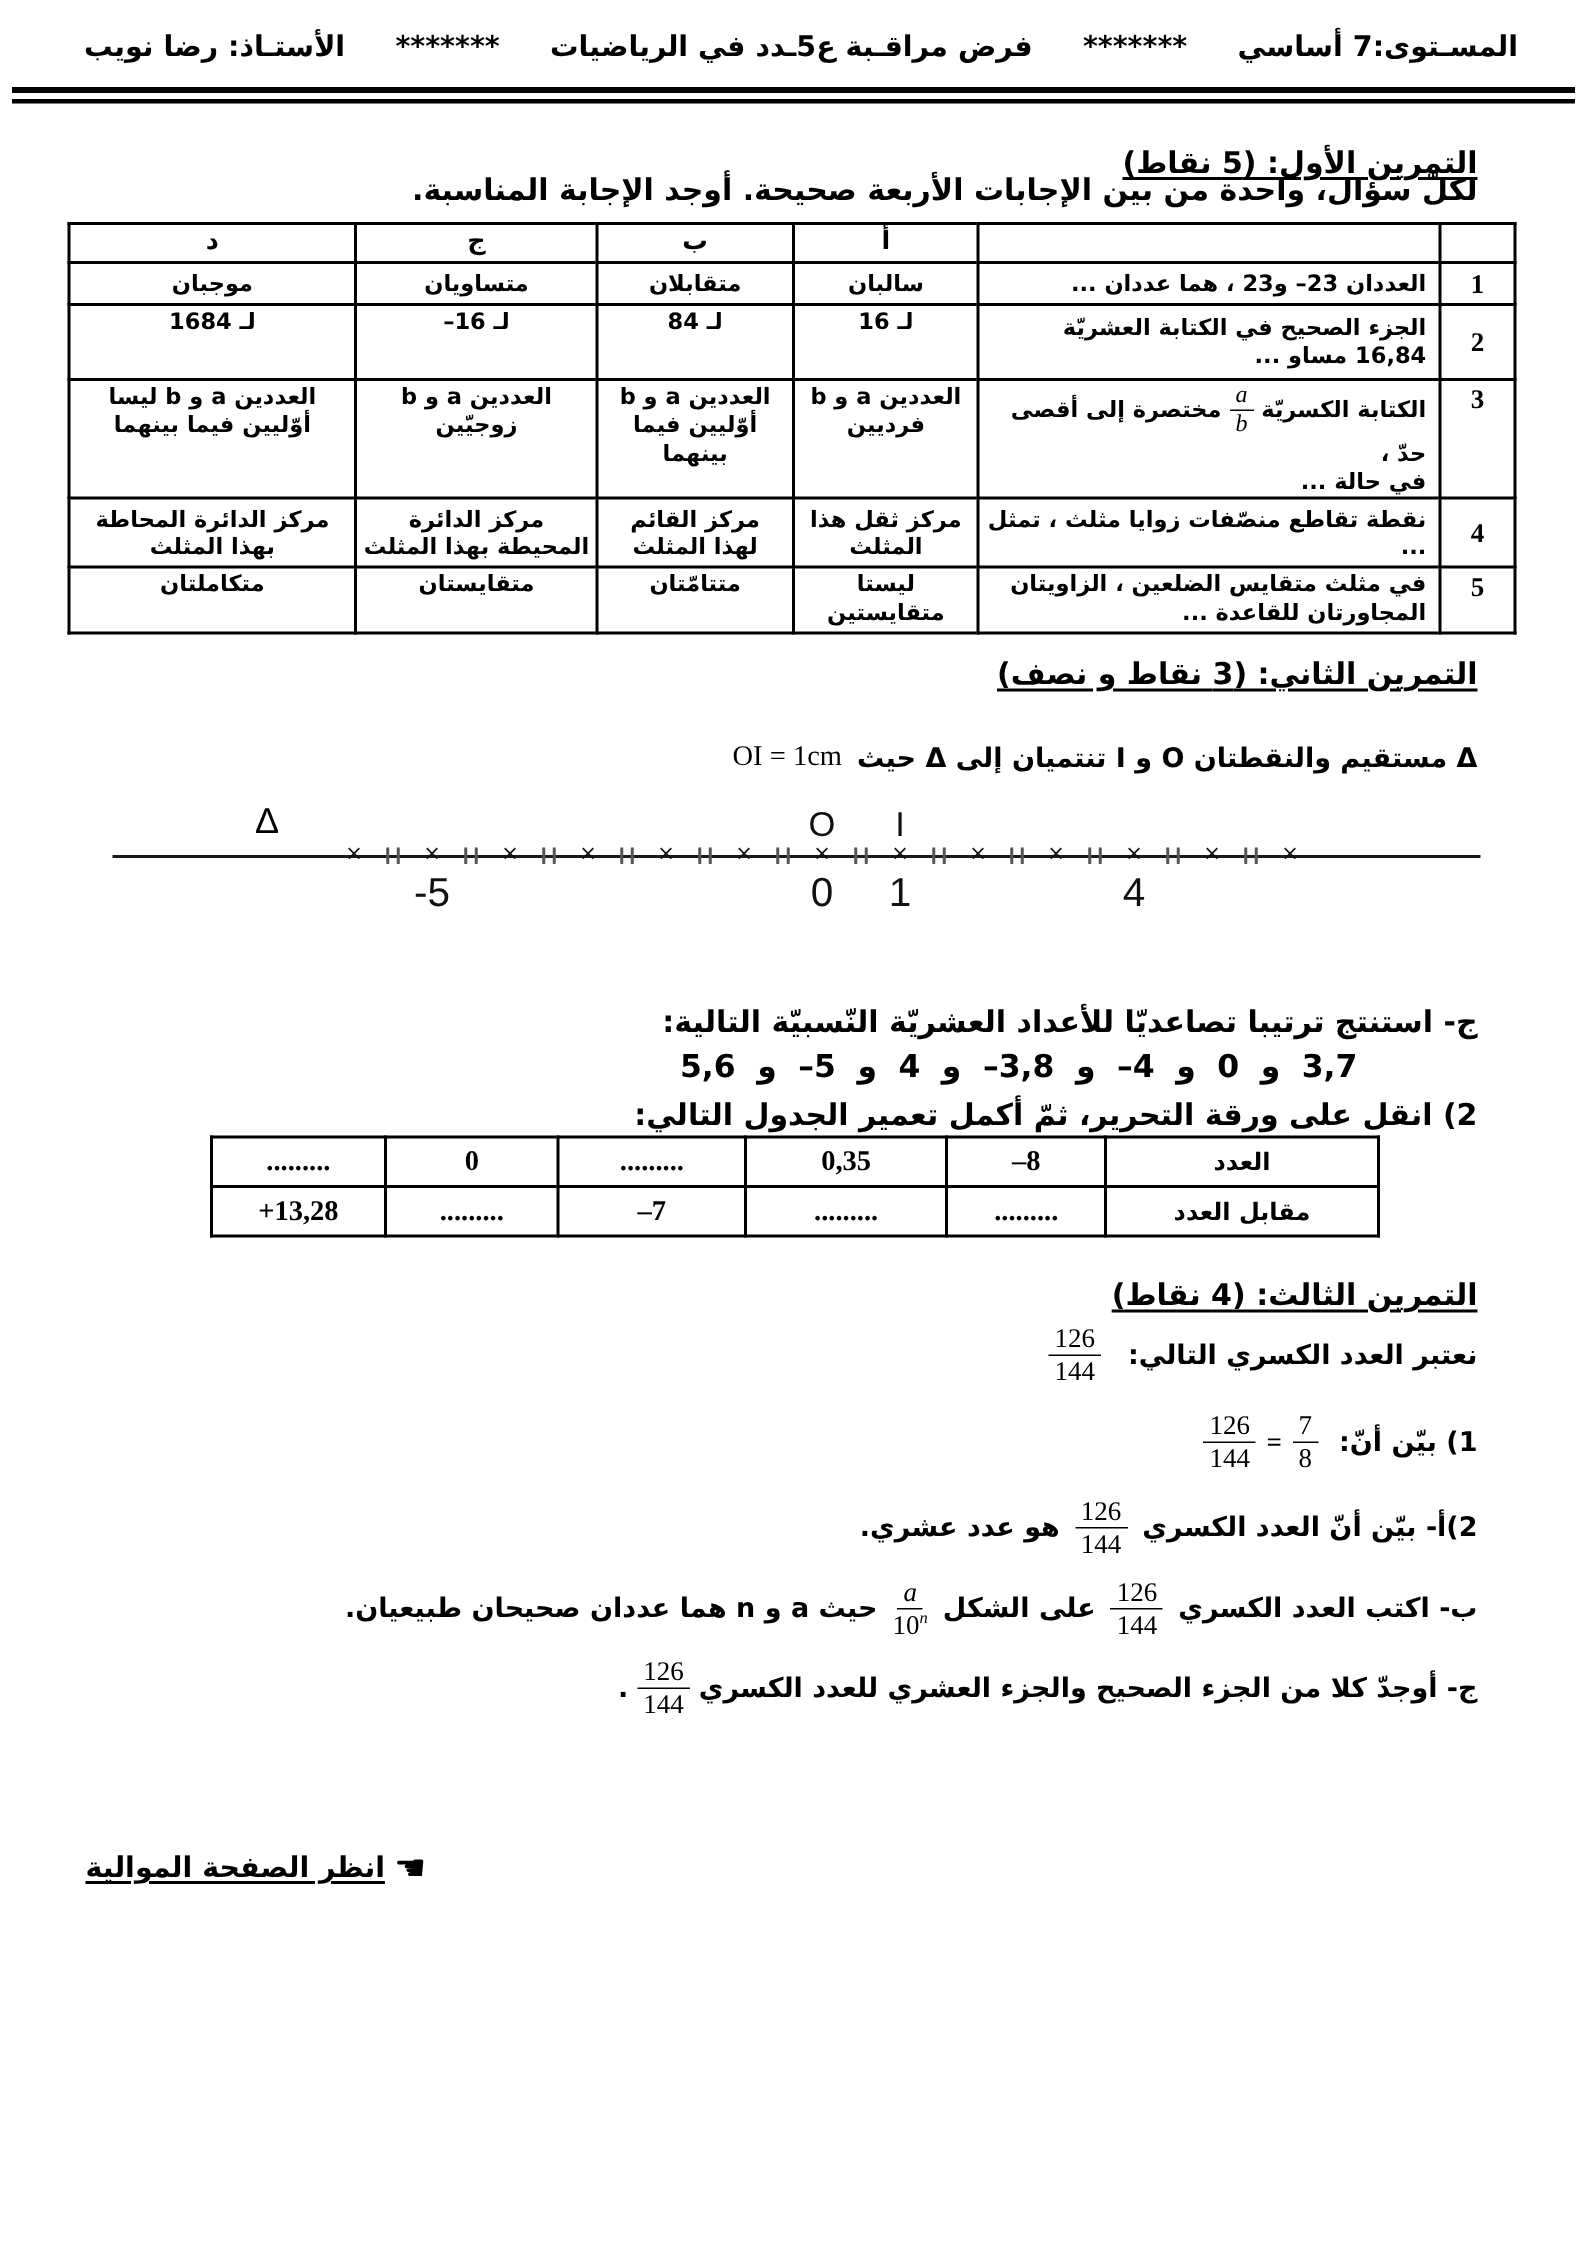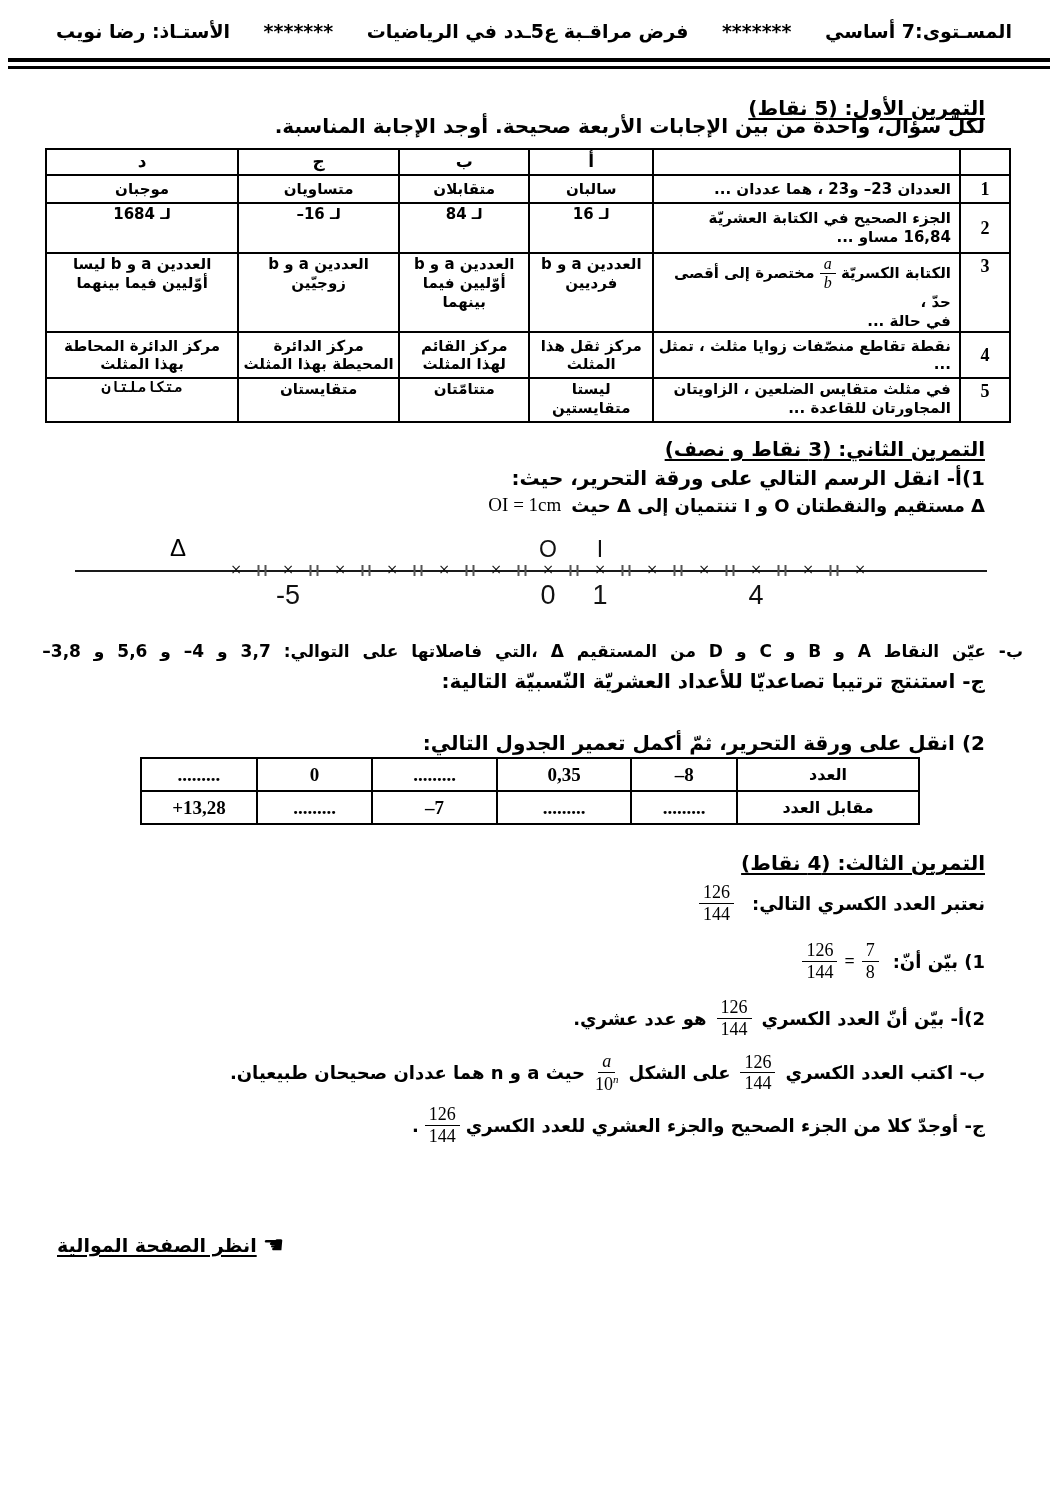--- a/index.html
+++ b/index.html
@@ -139,27 +139,26 @@
       <td class="cb">مركز القائم لهذا المثلث</td>
       <td class="cc">مركز الدائرة المحيطة بهذا المثلث</td>
       <td class="cd">مركز الدائرة المحاطة بهذا المثلث</td>
     </tr>
     <tr style="height:44px;">
       <td class="numcol" style="vertical-align:top;">5</td>
       <td class="qcol" style="vertical-align:top;">في مثلث متقايس الضلعين ، الزاويتان المجاورتان للقاعدة ...</td>
       <td class="ca" style="vertical-align:top;">ليستا متقايستين</td>
       <td class="cb" style="vertical-align:top;">متتامّتان</td>
       <td class="cc" style="vertical-align:top;border-radius:18px;">متقايستان</td>
-      <td class="cd" style="vertical-align:top;font-family:Liberation Mono, monospace;">متكاملتان</td>
+      <td class="cd" style="vertical-align:top;">متكاملتان</td>
     </tr>
   </tbody>
     </table>
 
   <div class="abs rtl extitle u" style="top:437px;right:73px;">التمرين الثاني: (3 نقاط و نصف)</div>
-  <div class="abs rtl line" style="top:466px;right:73px;">1)أ- انقل الرسم التالي على ورقة التحرير، حيث:</div>
   <div class="abs mixline" style="top:494px;right:73px;">
     <span>Δ مستقيم والنقطتان O و I تنتميان إلى Δ حيث</span>
     <span class="ltr serif nowrap" style="font-weight:normal;font-size:19px;">OI = 1cm</span>
   </div>
 
   <div class="abs fig">
     <span class="nl-delta">Δ</span>
     <div class="nl-line"></div>
   <span class="tick-x" style="left: 176px;">×</span>
       <span class="tick-h" style="left: 202px;"></span>
@@ -187,22 +186,22 @@
       <span class="tick-h" style="left: 774px;"></span>
       <span class="tick-x" style="left: 800px;">×</span>
       <span class="nl-num" style="left: 228px;">-5</span>
       <span class="nl-num" style="left: 488px;">0</span>
       <span class="nl-num" style="left: 540px;">1</span>
       <span class="nl-num" style="left: 696px;">4</span>
       <span class="nl-pt" style="left: 488px;">O</span>
       <span class="nl-pt" style="left: 540px;">I</span>
     </div>
 
-  <div class="abs rtl line nowrap sp" style="top:641px;right:35px;font-size:17px;">ب- عيّن النقاط A و B و C و D من المستقيم Δ ،التي فاصلاتها على التوالي: 3,7 و ‎–4 و 5,6 و ‎–3,8</div>
   <div class="abs rtl line" style="top:669px;right:73px;">ج- استنتج ترتيبا تصاعديّا للأعداد العشريّة النّسبيّة التالية:</div>
+  <div class="abs rtl b nowrap sp" style="top:699px;right:153px;font-size:21px;">3,7 و 0 و ‎–4 و ‎–3,8 و 4 و ‎–5 و 5,6</div>
   <div class="abs rtl line" style="top:731px;right:73px;">2) انقل على ورقة التحرير، ثمّ أكمل تعمير الجدول التالي:</div>
 
   <table class="abs t2">
     <tbody>
         <tr>
       <td class="h">العدد</td>
       <td class="v w1">–8</td>
       <td class="v w2">0,35</td>
       <td class="v w3">.........</td>
       <td class="v w4">0</td>

